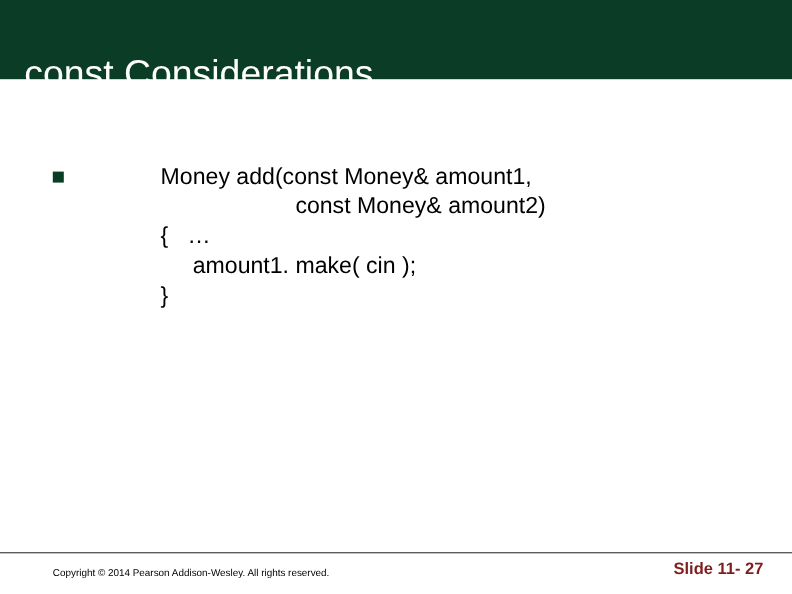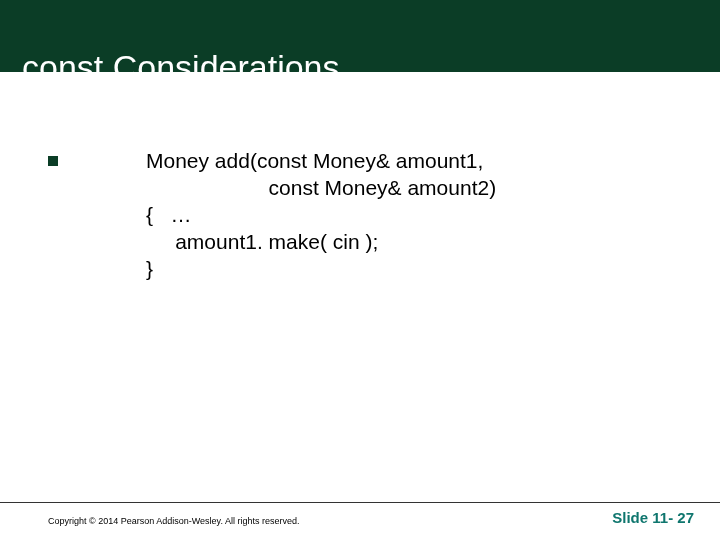--- a/index.html
+++ b/index.html
@@ -65,21 +65,21 @@
     align-items:flex-end;
   }
   .copyright{
     font-size:9px;
     color:#000;
     padding-top:10px;
   }
   .slidenum{
     font-size:15px;
     font-weight:700;
-    color:#0f766e;
+    color:#7f1d1d;
     padding-top:6px;
   }
 </style>
 </head>
 <body>
 
 <div class="hdr">
   <h1>const Considerations</h1>
 </div>
 

